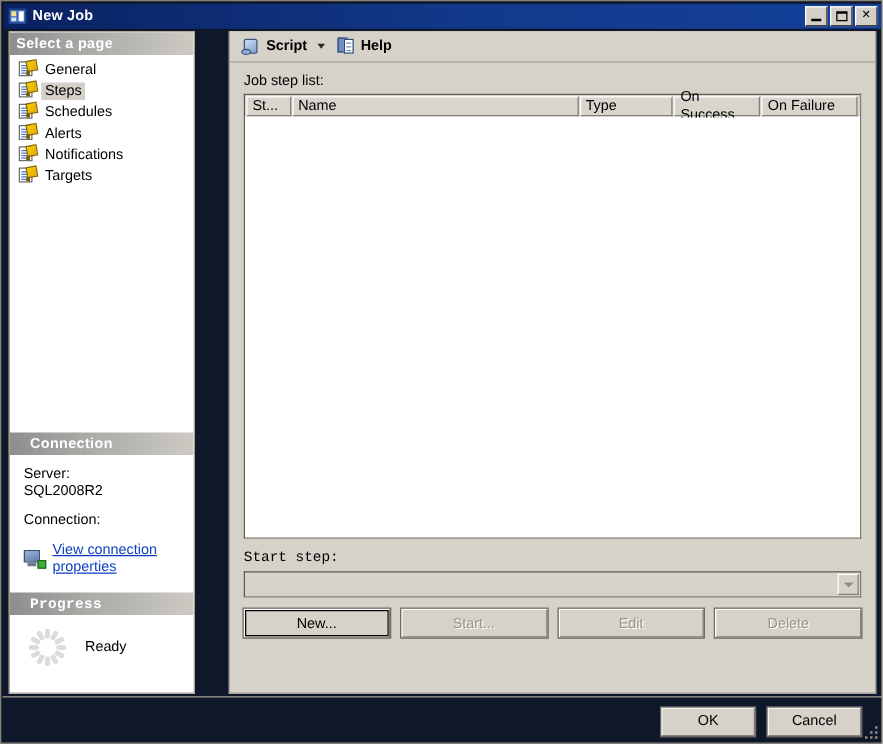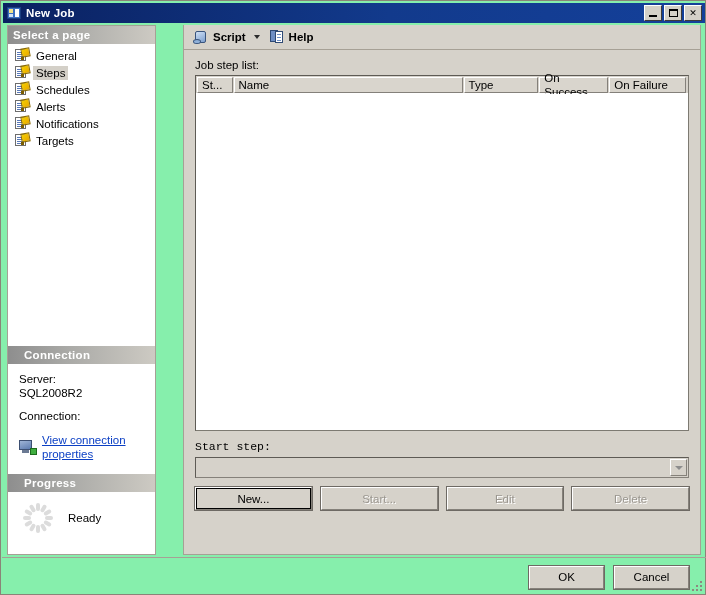--- a/index.html
+++ b/index.html
@@ -29,21 +29,21 @@
     position: absolute;
     left: 0; width: 5px; height: 1px;
     background: #86827a;
   }
 
   
   .dialog {
     position: absolute;
     left: 0; top: 0;
     width: 706px; height: 595px;
-    background: #86efac;
+    background: #0f172a;
     border: 1px solid #8a8478;
     box-sizing: border-box;
   }
 
   
   .titlebar {
     position: absolute;
     left: 2px; top: 2px;
     width: 702px; height: 20px;
     background: linear-gradient(to right, #0a2161 0%, #123a8c 55%, #14409a 100%);
@@ -697,21 +697,21 @@
       <div class="conn-link-row">
         <span class="net-icon">
           <span class="mon"></span>
             <span class="base"></span>
             <span class="plug"></span>
         </span>
         <span class="conn-link">View connection properties</span>
       </div>
     </div>
 
-    <div class="sb-section-header" style="margin-top:13px;">Progress</div>
+    <div class="sb-section-header" style="margin-top:13px;font-family:Liberation Mono, monospace;">Progress</div>
     <div class="progress-body">
       <span class="spinner" id="spinner">
           <i style="transform: rotate(0deg);"></i>
           <i style="transform: rotate(30deg);"></i>
           <i style="transform: rotate(60deg);"></i>
           <i style="transform: rotate(90deg);"></i>
           <i style="transform: rotate(120deg);"></i>
           <i style="transform: rotate(150deg);"></i>
           <i style="transform: rotate(180deg);"></i>
           <i style="transform: rotate(210deg);"></i>

